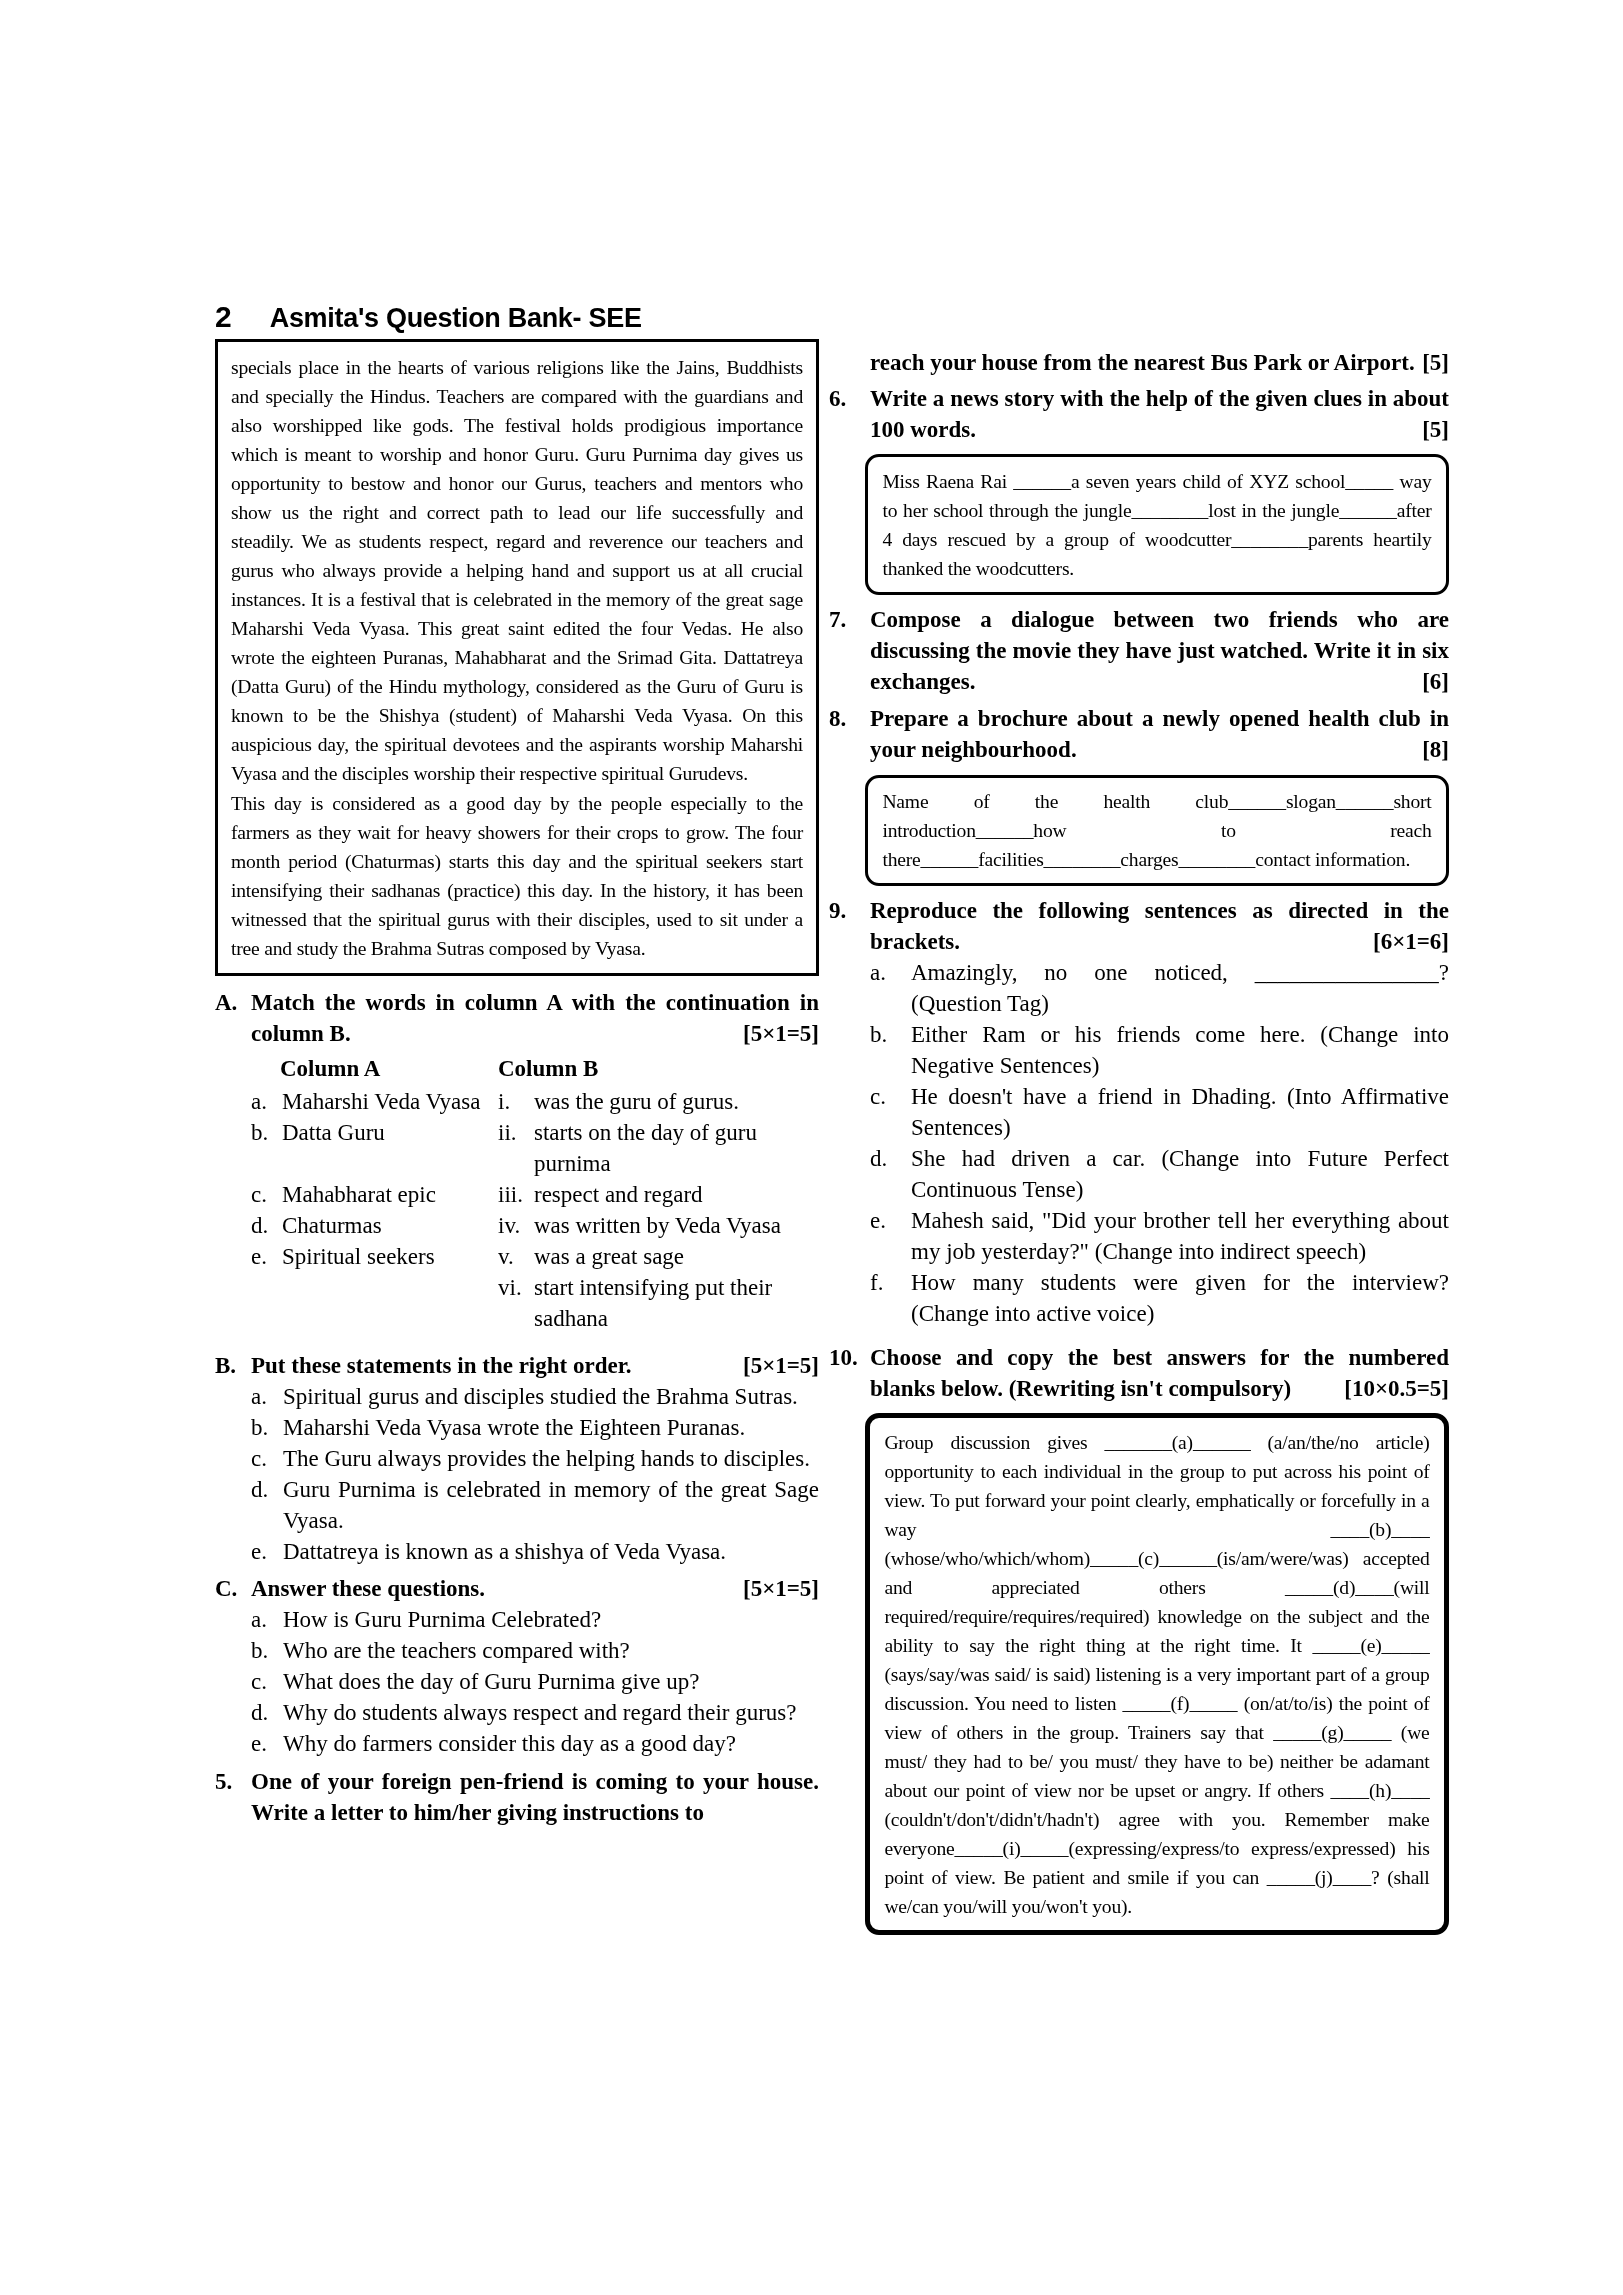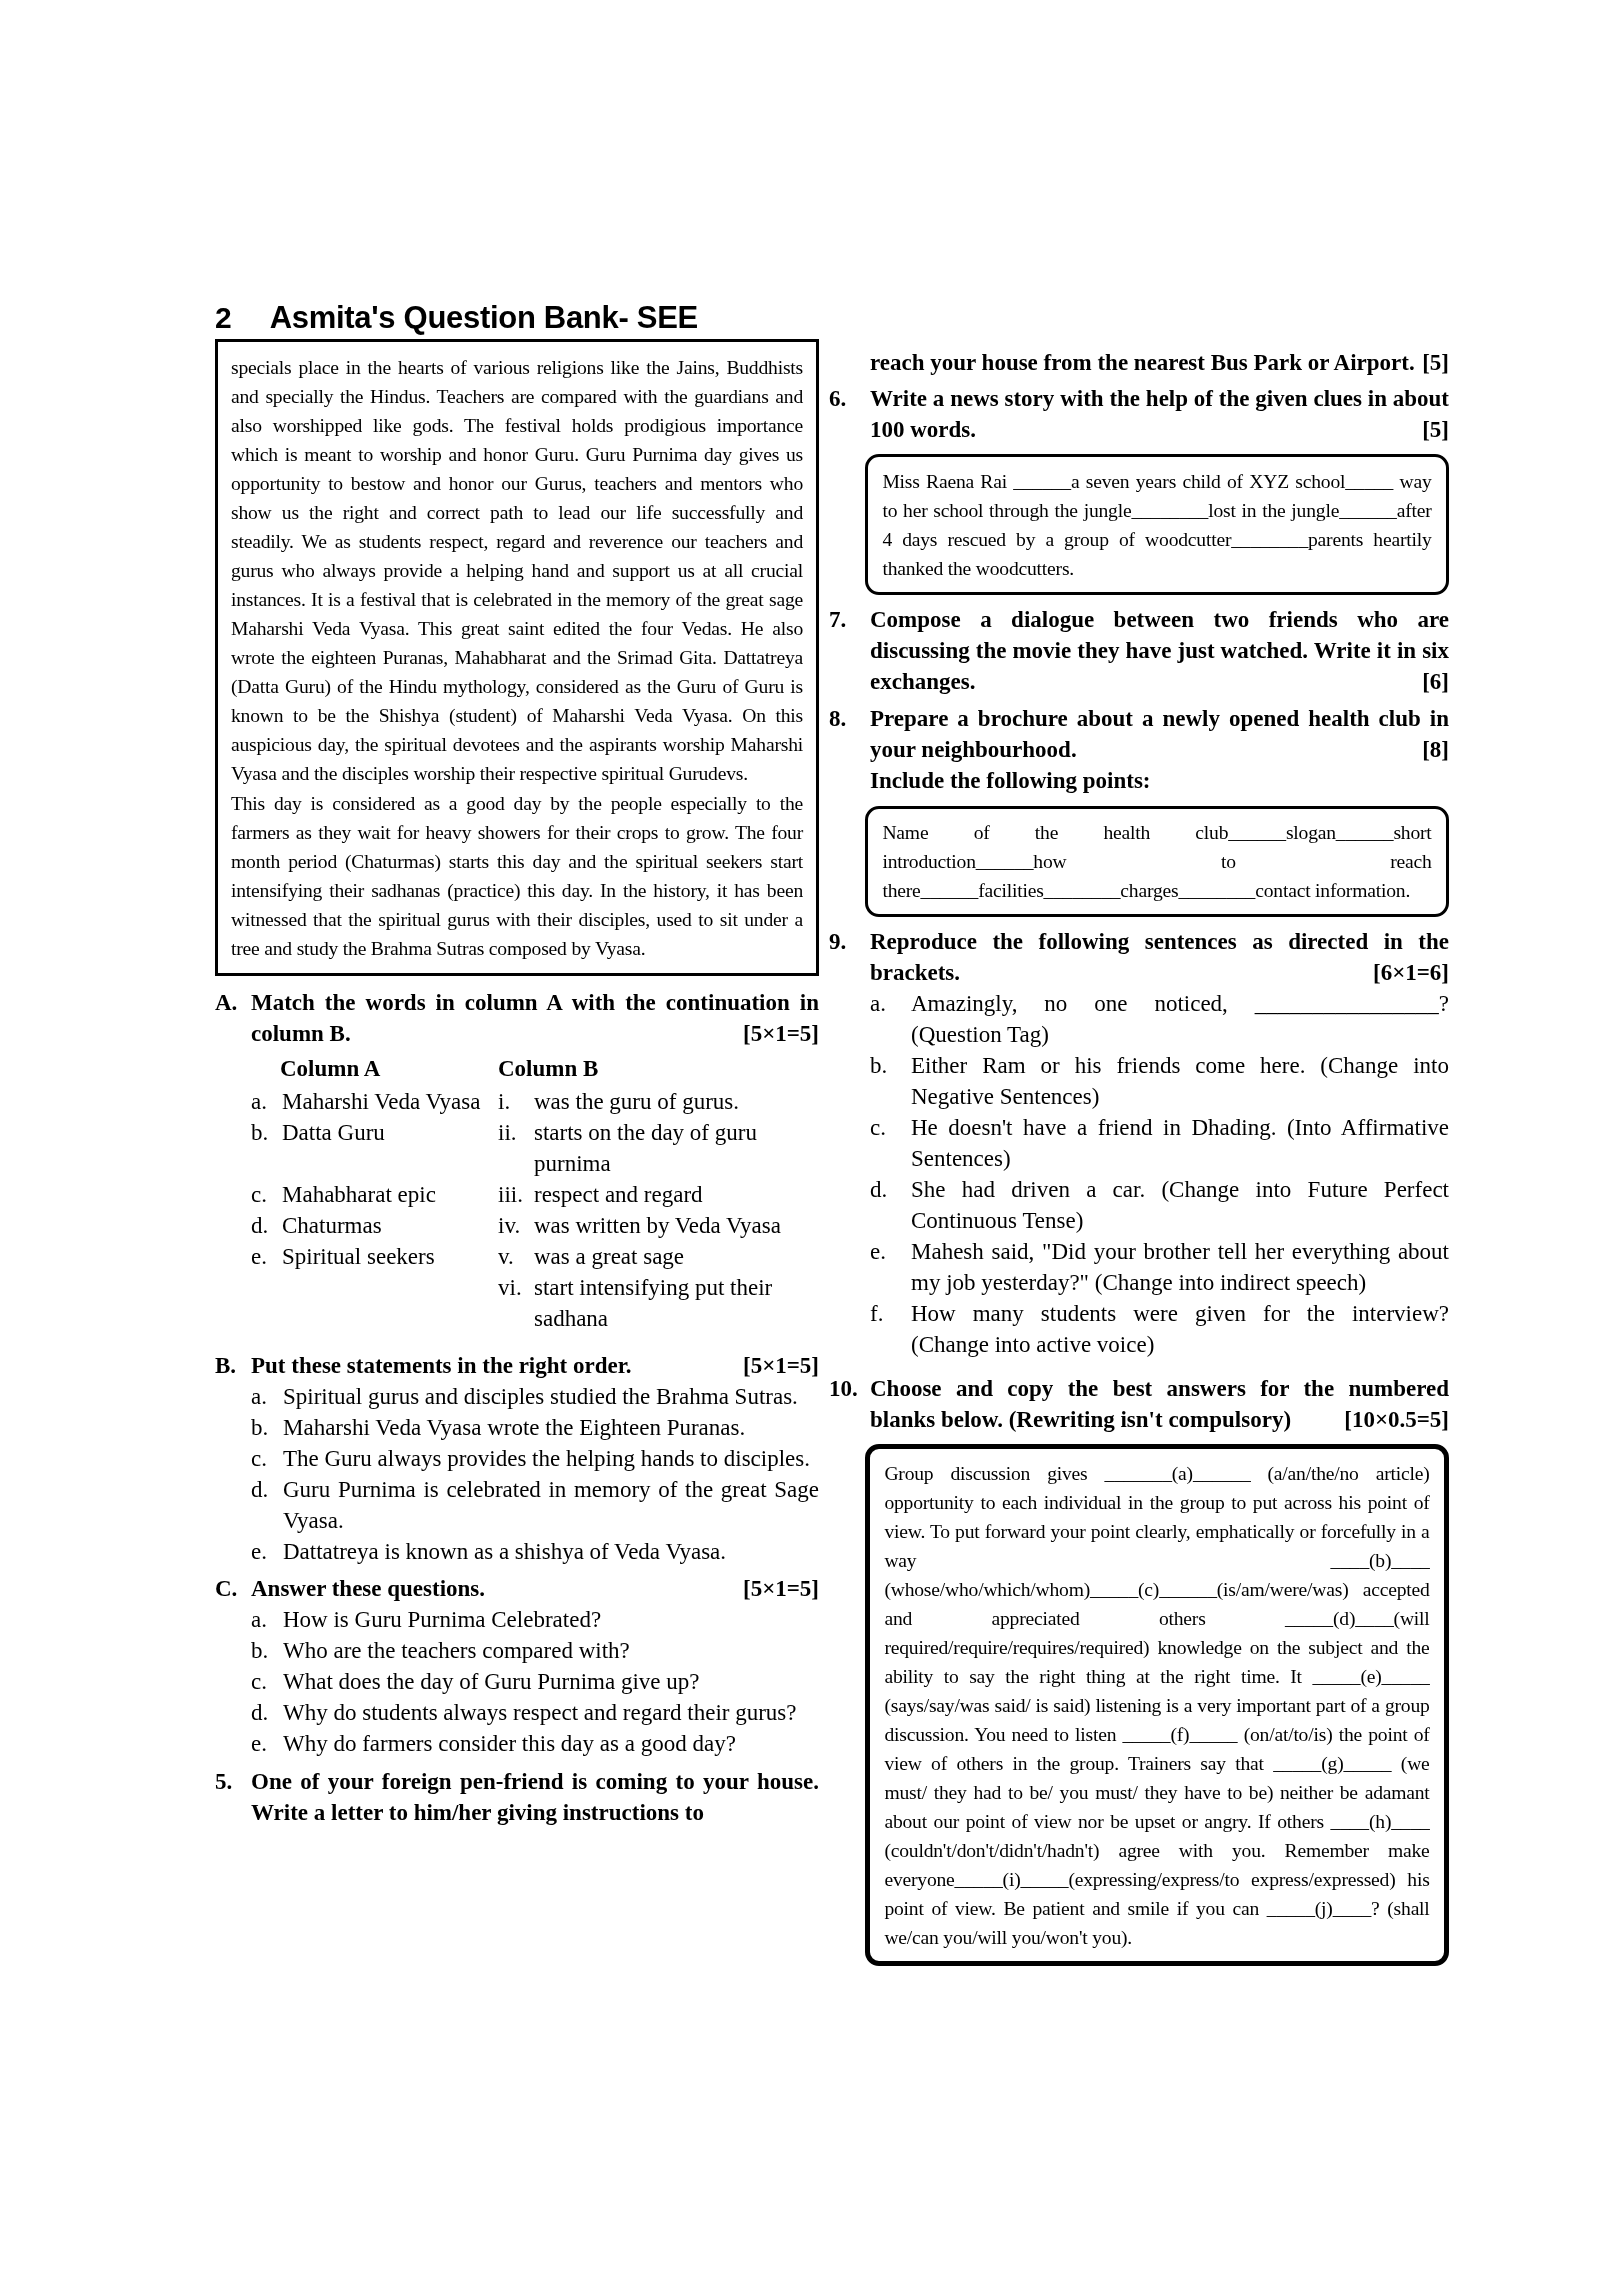--- a/index.html
+++ b/index.html
@@ -11,21 +11,21 @@
     font-family:"Liberation Serif", serif;
   }
   
   .page-header {
     position:absolute; left:215px; top:300px;
     display:flex; align-items:baseline; gap:38px;
     font-family:"Liberation Sans", sans-serif; font-weight:bold;
     white-space:nowrap;
   }
   .page-num   { font-size:30px; }
-  .head-title { font-size:31px; letter-spacing:-0.3px; }
+  .head-title { font-size:27px; letter-spacing:-0.3px; }
 
   
   .col-left  { position:absolute; left:215px;  top:339px; width:604px; }
   .col-right { position:absolute; left:829px; top:347px; width:620px; }
 
   
   .q { position:relative; font-size:23px; line-height:31px; }
   .q-label { position:absolute; left:0; top:0; font-weight:bold; }
   .q-body-l { margin-left:36px; }
   .q-body-r { margin-left:41px; }
@@ -198,21 +198,20 @@
     </div>
   </div>
 
   <div class="q mt10">
     <span class="q-label">8.</span>
     <div class="q-body-r">
       <div class="q-title">
         <span>Prepare a brochure about a newly opened health club in your neighbourhood.</span>
         <span class="marks">[8]</span>
       </div>
-      <div class="q-title">Include the following points:</div>
     </div>
   </div>
   <div class="sansbox boxwrap-r">
     <p>Name of the health club______slogan______short introduction______how to reach there______facilities________charges________contact information.</p>
   </div>
 
   <div class="q mt14">
     <span class="q-label">9.</span>
     <div class="q-body-r">
       <div class="q-title">

